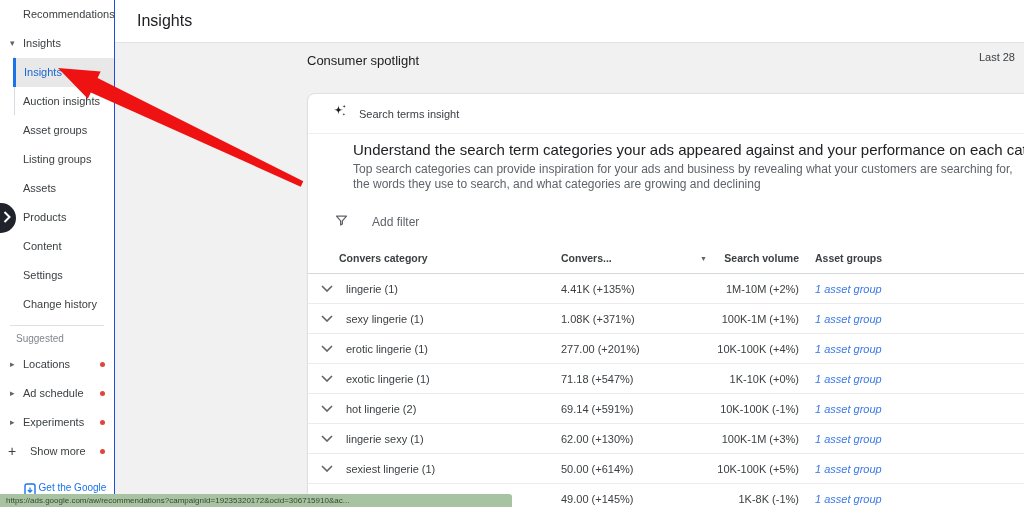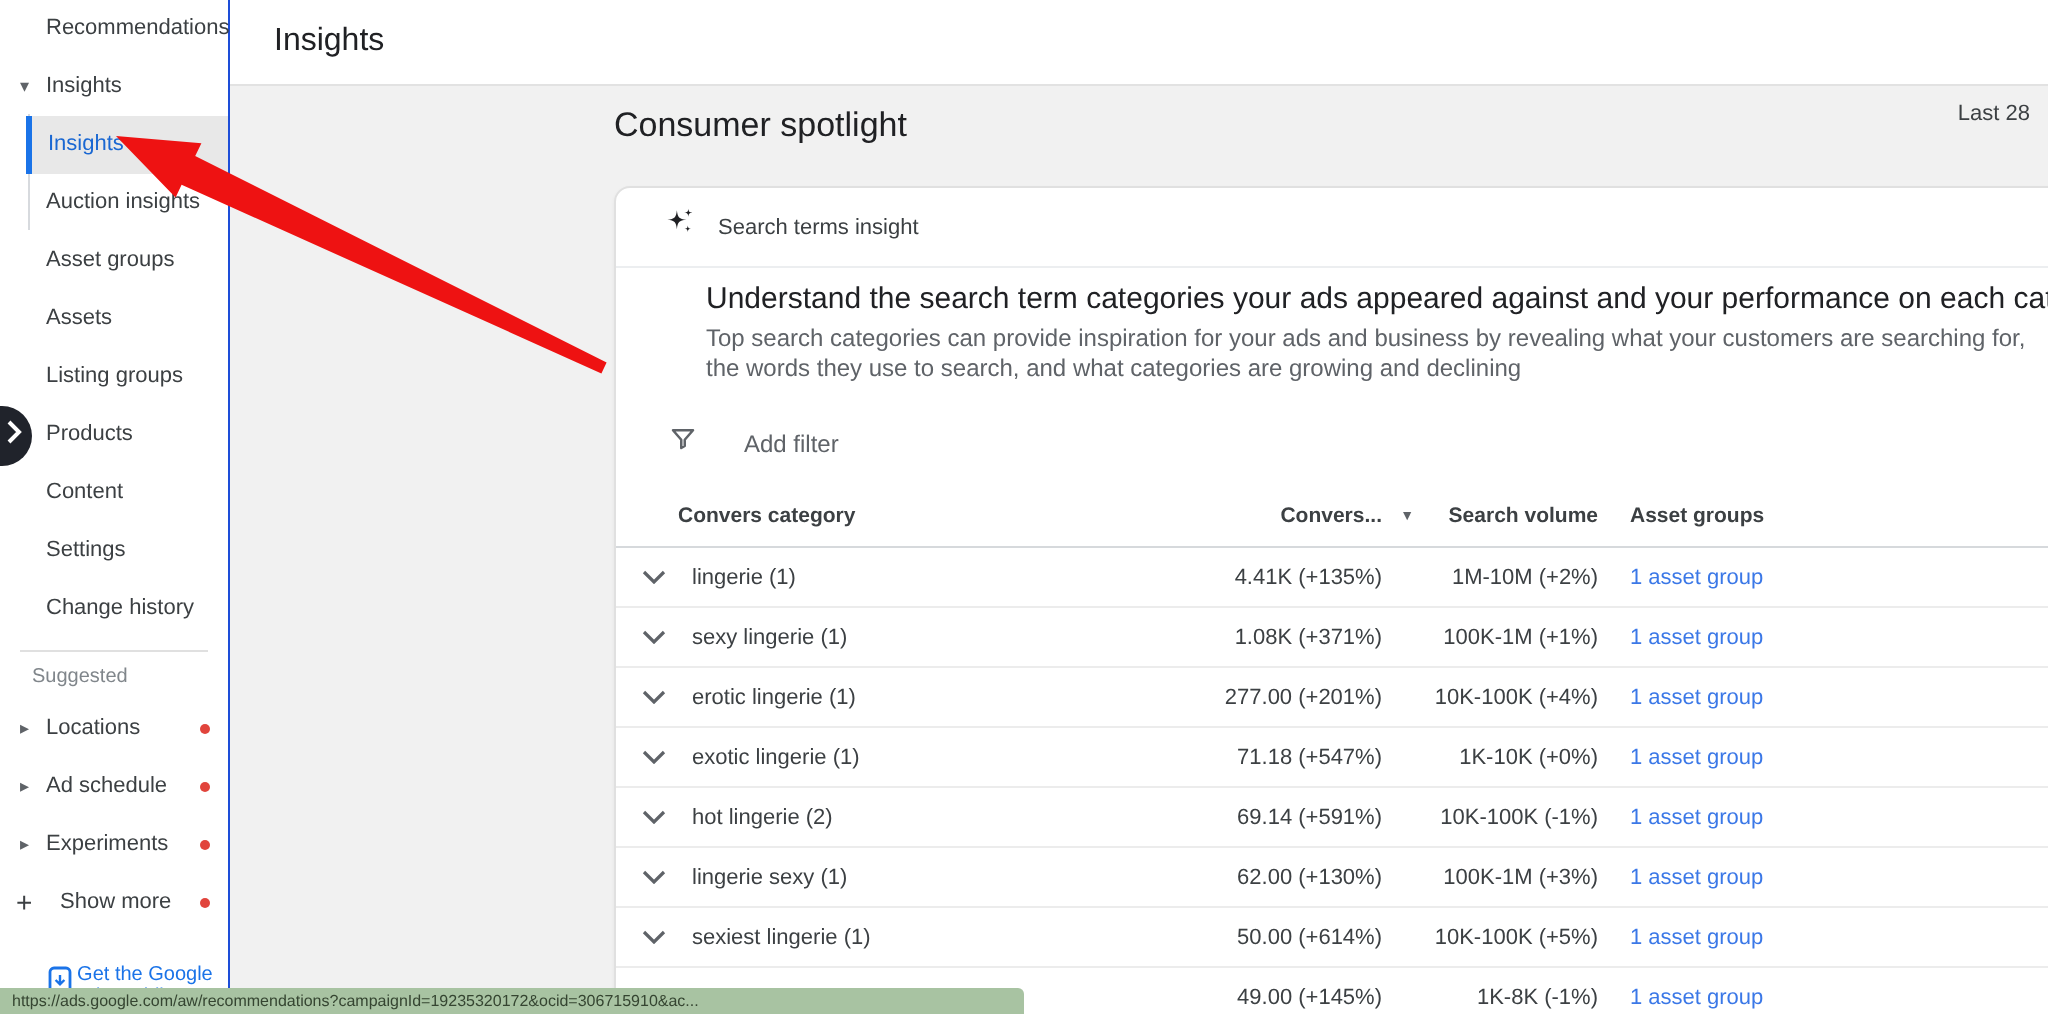--- a/index.html
+++ b/index.html
@@ -22,62 +22,62 @@
   .promo .ptext { position:absolute; left:38px; top:2px; font-size:10px; line-height:11px; color:#1a73e8;text-align:center; }
   .collapse-btn { position:absolute; left:-14px; top:203px; width:30px; height:30px; border-radius:50%; background:#20232b; z-index:25; display:flex; align-items:center; justify-content:flex-end; padding-right:5px; cursor:pointer; }
 
   
   .topbar { position:absolute; left:115px; top:0; width:909px; height:43px; background:#fff; border-bottom:1px solid #e2e2e2; z-index:4; }
   .topbar .page-title { position:absolute; left:22px; top:12px; font-size:16px; color:#202124; }
   .topbar .daterange { position:absolute; right:9px; top:15px; font-size:11px; color:#3c4043; cursor:pointer;margin-top:36px; }
 
   
   .main { position:absolute; left:115px; top:43px; width:909px; height:464px; background:#f1f1f1; overflow:hidden; }
-  .section-title { position:absolute; left:192px; top:10px; font-size:17px; color:#202124; }
+  .section-title { position:absolute; left:192px; top:10px; font-size:13px; color:#202124; }
   .card { position:absolute; left:192px; top:50px; width:850px; height:470px; background:#fff; border:1px solid #e0e0e0; border-radius:8px; box-shadow:0 1px 2px rgba(0,0,0,.05); }
   .card-head { height:40px; display:flex; align-items:center; padding-left:23px; border-bottom:1px solid #eceef0; }
   .card-head .badge-label { margin-left:11px; font-size:11px; color:#3c4043; }
   .card-content { padding:7px 20px 0 45px; }
   .insight-title { font-size:15px; color:#202124; line-height:18px; }
   .insight-desc { margin-top:3px; width:662px; font-size:12px; line-height:15px; color:#5f6368; }
   .filter-row { margin:15px 0 0 26px; height:30px; display:flex; align-items:center; cursor:pointer; }
   .filter-row .flabel { margin-left:23px; font-size:12px; color:#5f6368; }
 
   
   .gtable { margin-top:5px; }
   .trow { display:flex; align-items:center; height:30px; border-bottom:1px solid #ececec; font-size:11px; color:#3c4043; }
   .thead { height:32px; border-bottom:1px solid #d6d9dc; font-weight:bold; font-size:10.5px; }
   .h-cat { width:253px; padding-left:31px; }
   .c-chev { width:38px; padding-left:13px; display:flex; align-items:center; cursor:pointer; }
   .c-cat { width:215px; }
-  .c-conv { width:130px; text-align:right; position:relative; }
+  .c-conv { width:130px; position:relative; }
   .c-vol { width:108px; text-align:right; }
   .c-assets { width:160px; padding-left:16px; }
   .sort-arrow { position:absolute; right:-16px; top:3px; font-size:7px; color:#5f6368; }
-  .asset-link { color:#3b78e7; text-decoration:none; cursor:pointer; }
+  .asset-link { color:#3b78e7; text-decoration:none; cursor:pointer;font-style:italic; }
 
   
   .arrow-svg { position:absolute; left:0; top:0; z-index:100; pointer-events:none; }
   .statusbar { position:absolute; left:0; top:494px; width:512px; height:13px; background:#a8c3a2; border-top-right-radius:3px; z-index:60; font-size:8px; line-height:13px; color:#354531; padding-left:6px; white-space:nowrap; overflow:hidden; }
 </style>
 </head>
 <body>
 
 <div class="stage">
 
   <nav class="sidebar">
     <div class="tree-line"></div>
     <div id="sidebar-items">
         <div class="side-item"><span>Recommendations</span></div>
         <div class="side-item"><span class="caret">▾</span><span>Insights</span></div>
         <div class="side-item selected"><span>Insights</span></div>
         <div class="side-item"><span>Auction insights</span></div>
         <div class="side-item"><span>Asset groups</span></div>
+        <div class="side-item"><span>Listing groups</span></div>
         <div class="side-item"><span>Assets</span></div>
-        <div class="side-item"><span>Listing groups</span></div>
         <div class="side-item"><span class="caret">▸</span><span>Products</span></div>
         <div class="side-item"><span>Content</span></div>
         <div class="side-item"><span>Settings</span></div>
         <div class="side-item"><span>Change history</span></div>
       </div>
     <div class="side-divider"></div>
     <div class="suggested-label">Suggested</div>
     <div id="suggested-items">
         <div class="side-item"><span class="caret">▸</span><span>Locations</span><span class="dot"></span></div>
         <div class="side-item"><span class="caret">▸</span><span>Ad schedule</span><span class="dot"></span></div>

